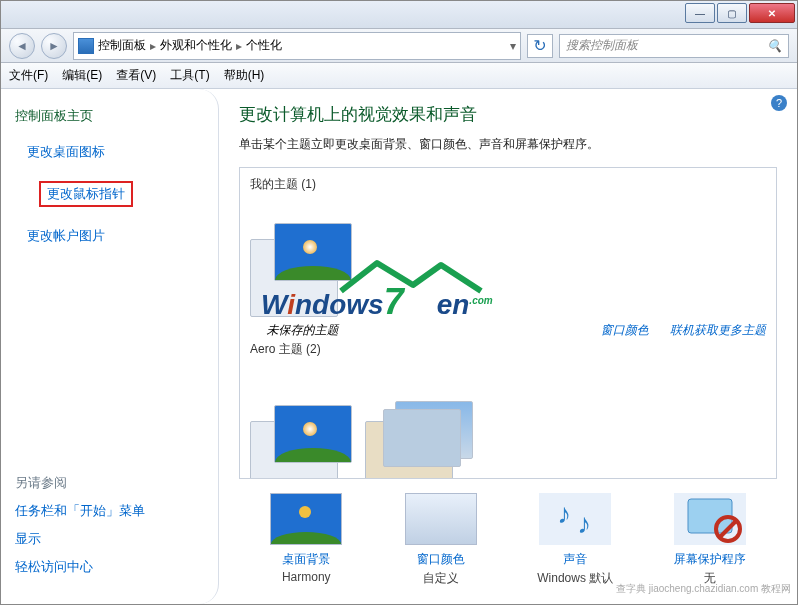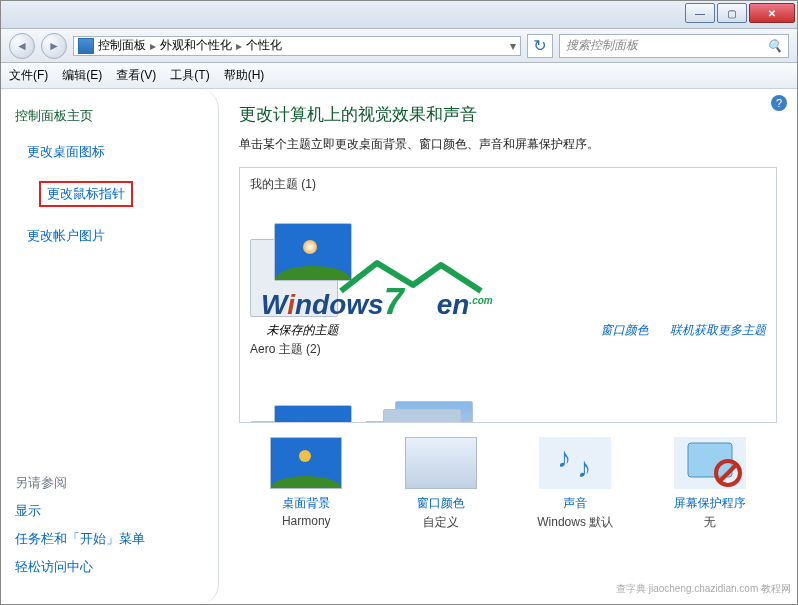--- a/index.html
+++ b/index.html
@@ -4,21 +4,21 @@
 <style>
 * { box-sizing: border-box; margin: 0; padding: 0; font-family: "Microsoft YaHei", Tahoma, sans-serif; }
 body { background: #fff; width: 798px; height: 605px; border: 1px solid #888; overflow: hidden; position: relative; }
 
 .titlebar { height: 28px; background: linear-gradient(#e8eef7, #d6e0ec); border-bottom: 1px solid #b0b8c4; display: flex; justify-content: flex-end; align-items: flex-start; padding: 2px 2px 0 0; }
 .titlebar .winbtn { width: 30px; height: 20px; border: 1px solid #5a7aa0; border-radius: 2px; margin-left: 2px; display: flex; align-items: center; justify-content: center; font-size: 10px; color: #2a3f5f; background: linear-gradient(#f5f8fc, #d5dfec); }
 .titlebar .close { width: 46px; background: linear-gradient(#e78, #c9302c); border-color: #8a2a2a; color: #fff; font-weight: bold; }
 
 .addrbar { height: 34px; background: linear-gradient(#f3f6fa, #e2e8f0); border-bottom: 1px solid #b0b8c4; display: flex; align-items: center; padding: 0 8px; gap: 6px; }
 .navcircle { width: 26px; height: 26px; border-radius: 50%; background: radial-gradient(circle at 30% 30%, #fafcff, #c9d3e0); border: 1px solid #9fb0c8; display: flex; align-items: center; justify-content: center; color: #6a7a90; font-size: 12px; }
-.path { flex: 1; height: 20px; border: 1px solid #a8b4c4; background: #fff; display: flex; align-items: center; padding: 0 4px; font-size: 12px; gap: 4px; }
+.path { flex: 1; height: 28px; border: 1px solid #a8b4c4; background: #fff; display: flex; align-items: center; padding: 0 4px; font-size: 12px; gap: 4px; }
 .path .icon { width: 16px; height: 16px; background: linear-gradient(#4a90d9, #2a6eb8); border: 1px solid #2a6eb8; }
 .path .sep { color: #666; }
 .path .enddrop { margin-left: auto; color: #666; }
 .refresh { width: 26px; height: 24px; border: 1px solid #a8b4c4; background: #fff; display: flex; align-items: center; justify-content: center; color: #2a6eb8; }
 .search { width: 230px; height: 24px; border: 1px solid #a8b4c4; background: #fff; display: flex; align-items: center; padding: 0 6px; color: #888; font-size: 12px; font-style: italic; justify-content: space-between; }
 
 .menubar { height: 26px; background: linear-gradient(#f9fbfd, #e9eef5); border-bottom: 1px solid #c8d0dc; display: flex; align-items: center; padding: 0 8px; font-size: 12px; gap: 14px; }
 
 .content { display: flex; height: calc(100% - 88px); }
 .sidebar { width: 218px; border-right: 1px solid #d8dee8; padding: 18px 14px; font-size: 13px; position: relative; border-radius: 20px; }
@@ -26,21 +26,21 @@
 .sidebar .link { display: block; color: #0066cc; margin: 10px 0 10px 12px; cursor: pointer; }
 .sidebar .hl { border: 2px solid #d22; padding: 2px 6px; margin-left: 24px; display: inline-block; }
 .sidebar .seealso { position: absolute; bottom: 18px; left: 14px; }
 .sidebar .seealso .hdr { color: #6a7a88; margin-bottom: 10px; }
 
 .main { flex: 1; padding: 14px 20px 10px 20px; overflow: hidden; position: relative; }
 .helpicon { position: absolute; top: 6px; right: 10px; width: 16px; height: 16px; border-radius: 50%; background: #3a80c8; color: #fff; font-size: 11px; display: flex; align-items: center; justify-content: center; }
 .main h1 { color: #0a5a2a; font-size: 17px; font-weight: normal; margin-bottom: 10px; }
 .main .desc { font-size: 12px; color: #222; margin-bottom: 14px; }
 
-.themebox { border: 1px solid #c8d0dc; padding: 8px 10px 10px 10px; height: 256px; overflow: hidden; }
+.themebox { border: 1px solid #c8d0dc; padding: 8px 10px 10px 10px; height: 312px; overflow: hidden; }
 .secttitle { font-size: 12px; color: #333; margin-bottom: 6px; }
 .themerow { display: flex; align-items: flex-end; gap: 10px; position: relative; min-height: 140px; font-style: italic; }
 .thumbwrap { text-align: center; font-size: 12px; }
 .stack { width: 105px; height: 105px; position: relative; }
 .card { position: absolute; border: 1px solid #b8c2d0; background: #e8edf4; border-radius: 2px; }
 .card.back { width: 88px; height: 78px; left: 0; top: 22px; }
 .card.front { width: 78px; height: 58px; left: 24px; top: 6px; background: #1f6fd0; }
 .card.front .sun { position: absolute; width: 14px; height: 14px; border-radius: 50%; background: radial-gradient(#fff, #e8a020); left: 28px; top: 16px; }
 .card.front .hill { position: absolute; bottom: 0; left: 0; right: 0; height: 14px; background: #3a8a2a; border-radius: 50% 50% 0 0 / 100% 100% 0 0; }
 .beige .card.front { background: #d8c8a8; }
@@ -106,22 +106,22 @@
 
 <div class="content">
 
   <div class="sidebar">
     <span class="home">控制面板主页</span>
     <span class="link">更改桌面图标</span>
     <span class="link hl">更改鼠标指针</span>
     <span class="link">更改帐户图片</span>
     <div class="seealso">
       <div class="hdr">另请参阅</div>
+      <span class="link" style="margin-left:0">任务栏和「开始」菜单</span>
       <span class="link" style="margin-left:0">显示</span>
-      <span class="link" style="margin-left:0">任务栏和「开始」菜单</span>
       <span class="link" style="margin-left:0">轻松访问中心</span>
     </div>
   </div>
 
   <div class="main">
     <div class="helpicon">?</div>
     <h1>更改计算机上的视觉效果和声音</h1>
     <div class="desc">单击某个主题立即更改桌面背景、窗口颜色、声音和屏幕保护程序。</div>
 
     <div class="themebox">

